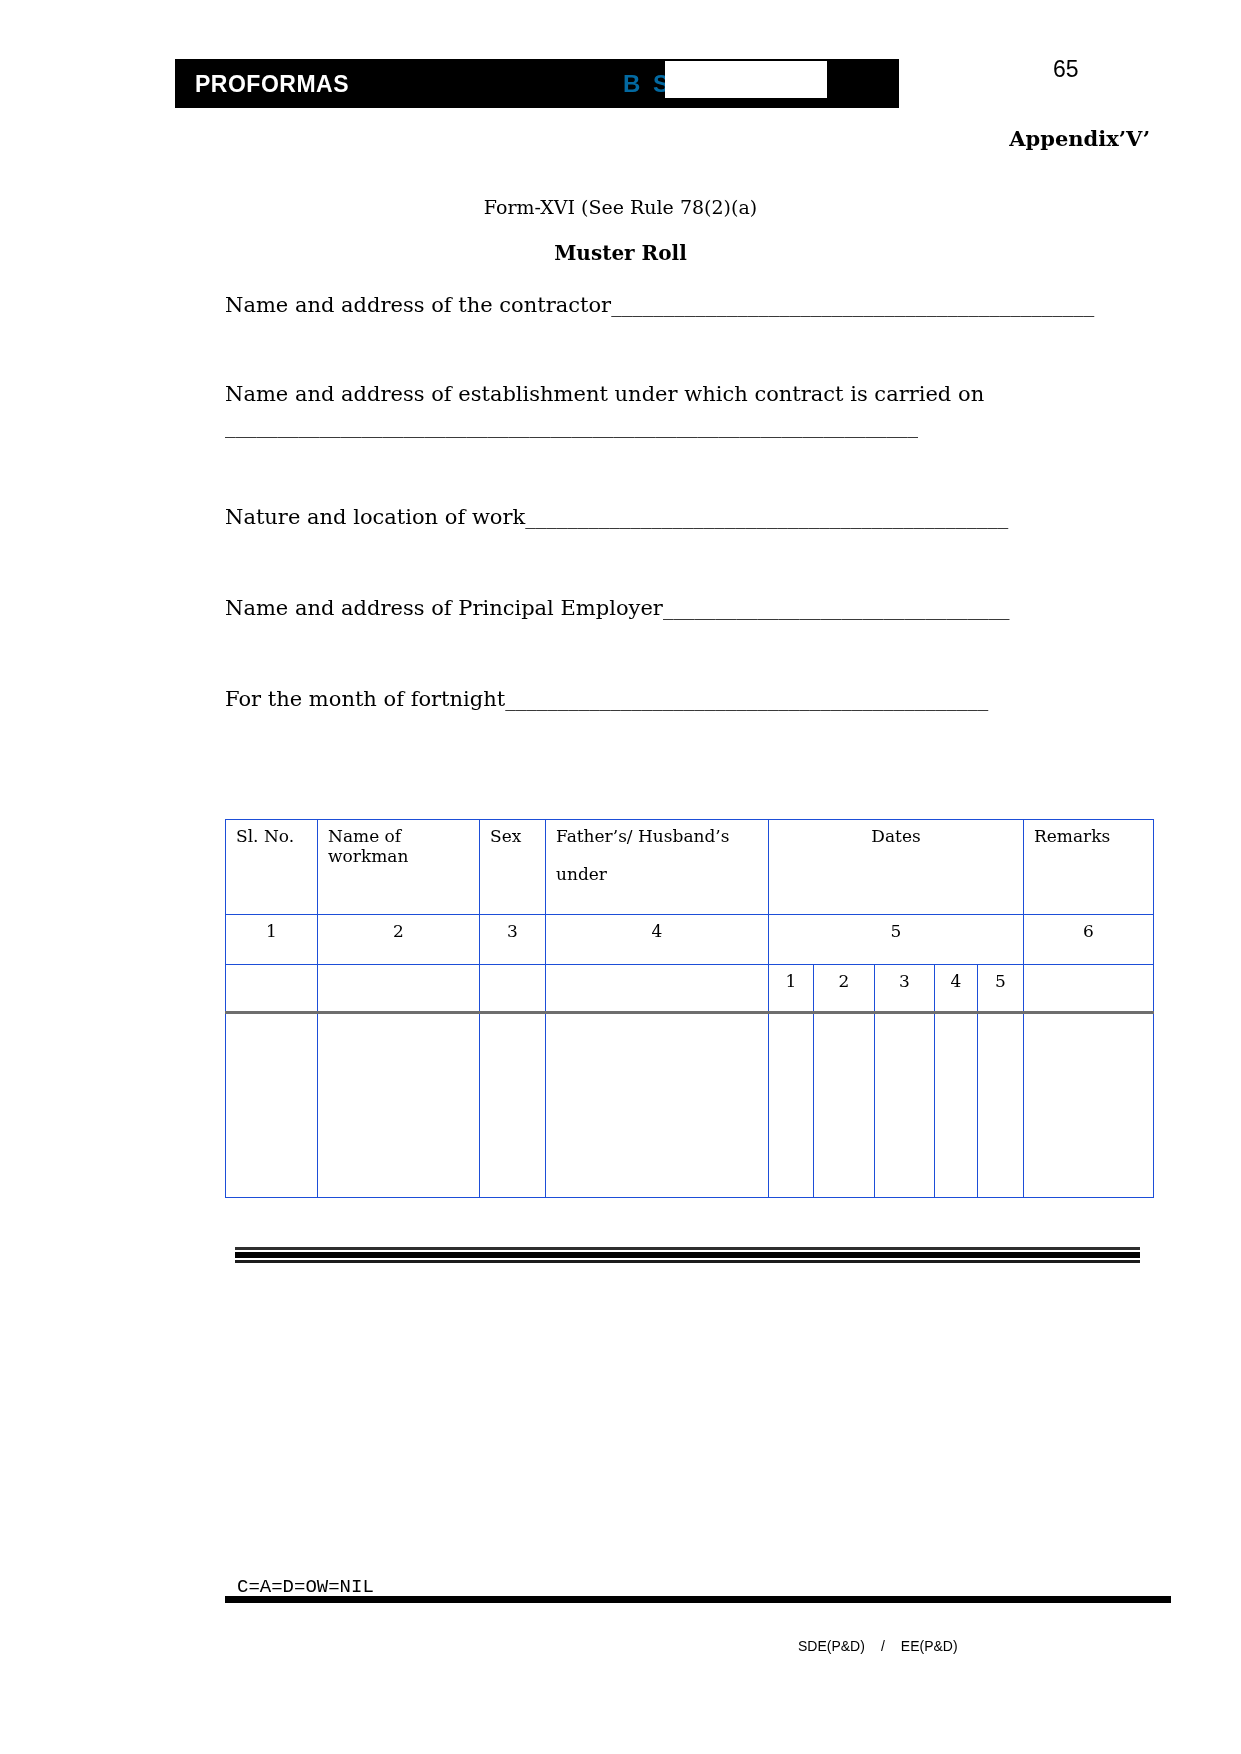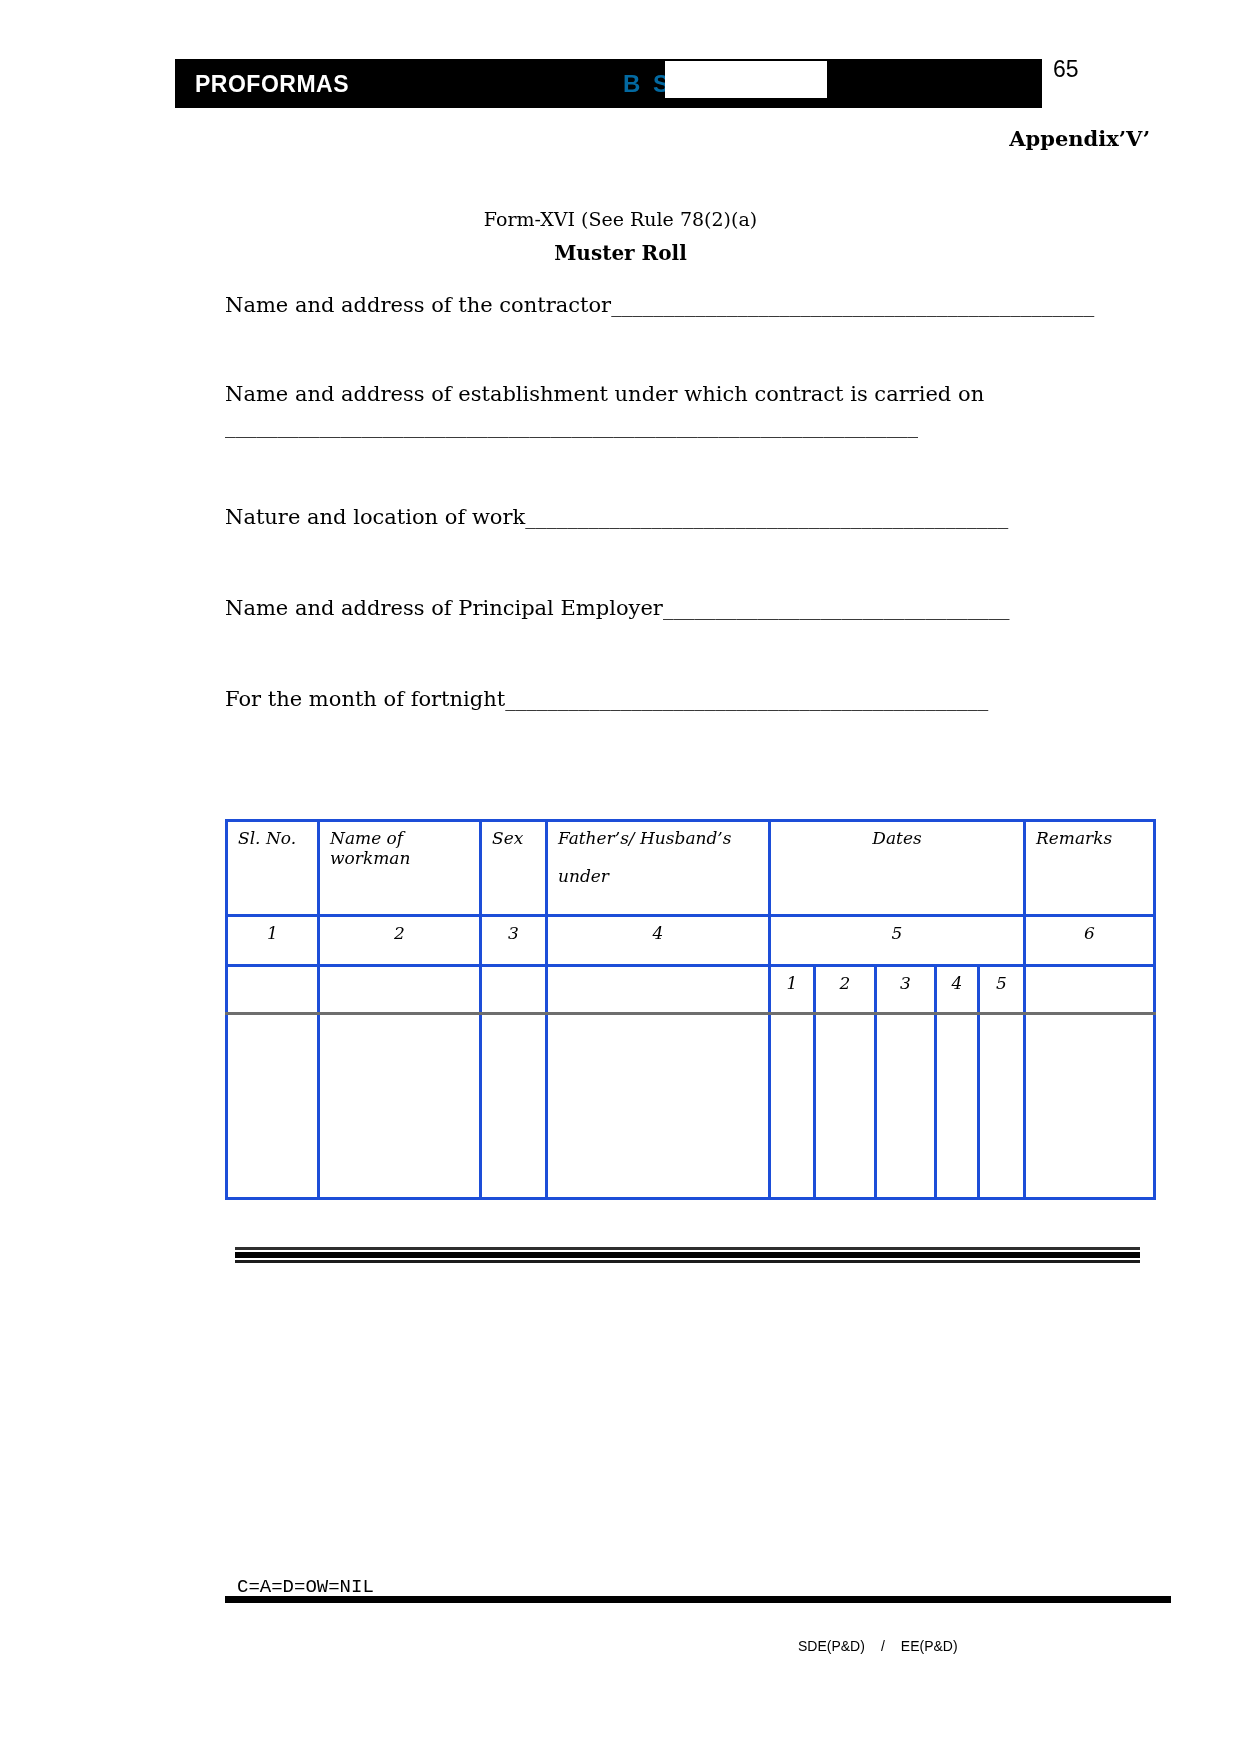--- a/index.html
+++ b/index.html
@@ -2,55 +2,55 @@
 <html><head>
 <meta charset="utf-8">
 <style>
   html,body { margin:0; padding:0; background:#ffffff; }
   .page {
     position:relative; width:1241px; height:1754px; background:#ffffff;
     font-family:"DejaVu Serif", serif; color:#000; overflow:hidden;
   }
 
   
-  .bar { position:absolute; left:175px; top:59px; width:867px; height:49px; background:#000; }
+  .bar { position:absolute; left:175px; top:59px; width:724px; height:49px; background:#000; }
   .bar-title {
     position:absolute; left:20px; top:50%; transform:translateY(-50%);
     color:#fff; font-family:"Liberation Sans", sans-serif; font-weight:bold;
     font-size:23px; letter-spacing:0.5px;
   }
   .bar-code {
     position:absolute; left:448px; top:50%; transform:translateY(-50%);
     color:#0369a1; font-family:"Liberation Sans", sans-serif; font-weight:bold;
     font-size:24px; letter-spacing:3px;
   }
   .redact { position:absolute; left:490px; top:2px; width:162px; height:37px; background:#fff; }
 
   .page-num { position:absolute; left:1053px; top:56px; font-family:"Liberation Sans", sans-serif; font-size:23px; }
 
   .appendix { position:absolute; top:126px; right:91px; font-weight:bold; font-size:21px; }
 
-  .form-rule { position:absolute; top:208px; left:0; width:100%; text-align:center; font-size:19px; }
+  .form-rule { position:absolute; top:196px; left:0; width:100%; text-align:center; font-size:19px; }
   .doc-title { position:absolute; top:241px; left:0; width:100%; text-align:center; font-size:20px; font-weight:bold; }
 
   .field { position:absolute; left:225px; font-size:21px; white-space:nowrap; }
   .f-contractor    { top:293px; }
   .f-establishment { top:382px; }
   .f-estab-blank   { top:414px; }
   .f-work          { top:505px; }
   .f-employer      { top:596px; }
   .f-fortnight     { top:687px; }
 
   
   table.muster {
     position:absolute; left:225px; top:819px;
     border-collapse:collapse; table-layout:fixed;
     font-size:17px;
   }
-  table.muster td { border:3px solid #1d4ed8; vertical-align:top; padding:6px 8px 0 10px;font-style:italic; }
+  table.muster td { border:1px solid #1d4ed8; vertical-align:top; padding:6px 8px 0 10px; }
   table.muster td.center { text-align:center; padding-left:0; padding-right:0; }
   tr.hdr  { height:95px; }
   tr.nums { height:50px; }
   tr.sub  { height:48px; }
   tr.body { height:185px; }
   tr.sub td { border-bottom:3px solid #6e6e6e; }
   .pre { white-space:pre-line;margin-top:44px; }
   .blockline { display:block; }
   .gap-line { display:block; margin-top:18px; }
 

